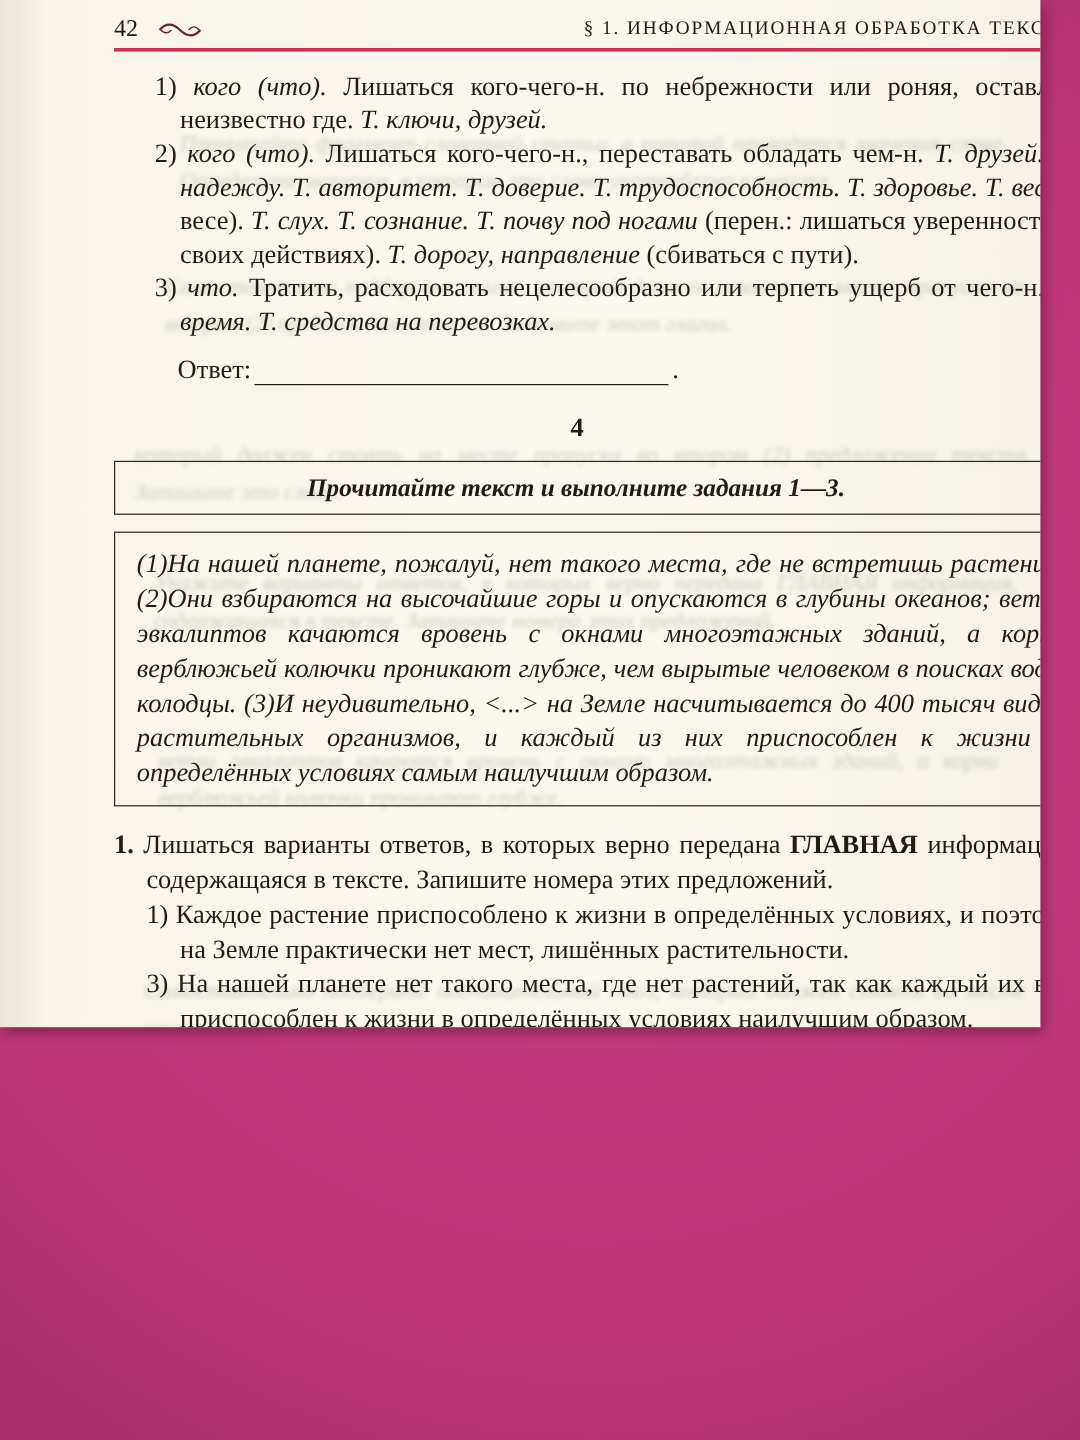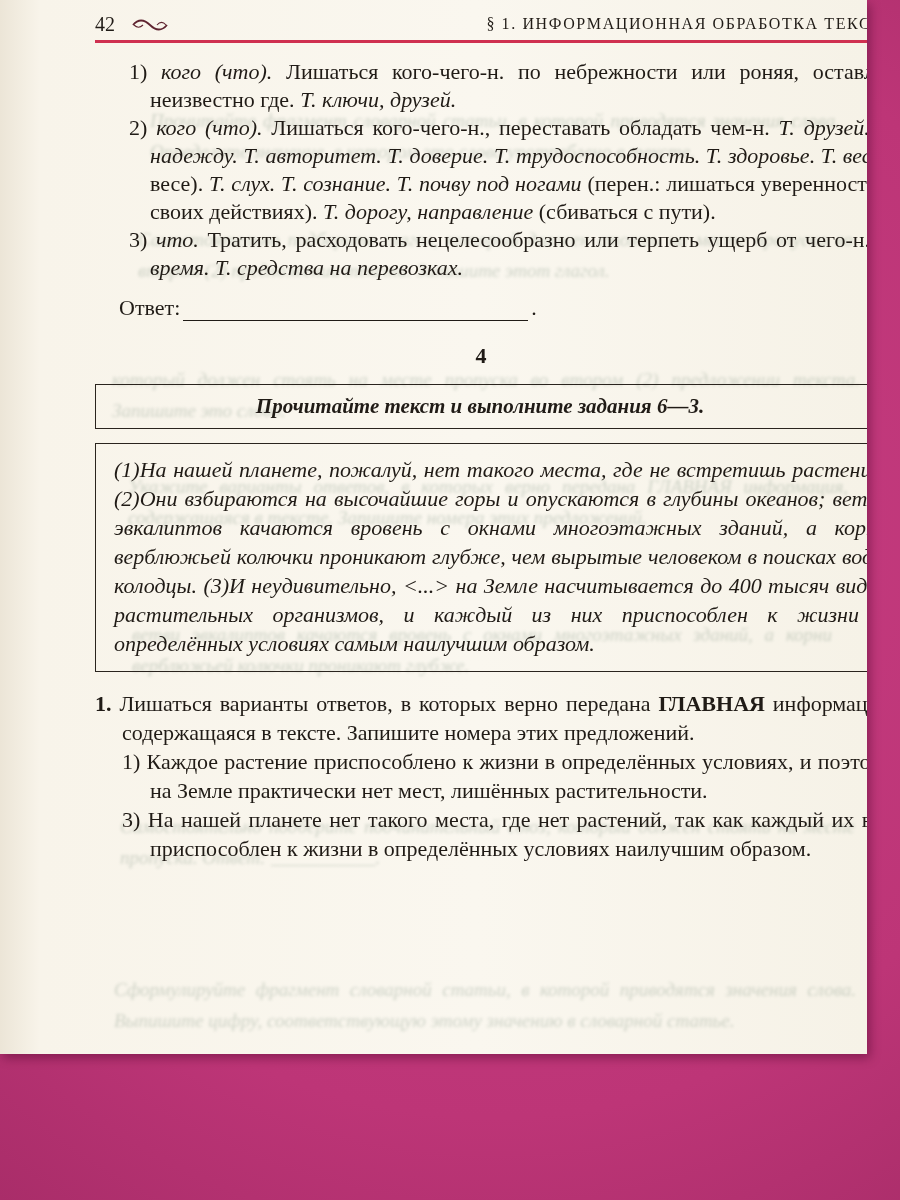--- a/index.html
+++ b/index.html
@@ -8,21 +8,21 @@
     overflow: hidden;
     font-family: "Liberation Serif", "DejaVu Serif", serif;
   }
   .backdrop {
     position: absolute; inset: 0;
     width: 900px; height: 1200px;
     background: radial-gradient(circle at 55% 45%, #c93f84 0%, #bd3577 70%, #a92d69 100%);
   }
   .page {
     position: absolute; left: 0; top: 0;
-    width: 867px; height: 1054px;
+    width: 867px; height: 856px;
     overflow: hidden;
     background: linear-gradient(90deg, #ece5d7 0px, #f8f4ea 40px, #faf7ef 55%, #f6f2e7 100%);
     box-shadow: 3px 4px 10px rgba(70, 0, 40, 0.45);
   }
   
   .ghost {
     position: absolute; z-index: 1;
     font-size: 19px; line-height: 31px;
     font-style: italic;
     color: #6e8472;
@@ -67,21 +67,21 @@
     margin-top: 15px;
     font-size: 22px; line-height: 28px;
     text-align: justify;
   }
   .dict-head { margin-left: 25px; }
   .sense { padding-left: 55px; text-indent: -21px; margin-top: 2px; }
   .rt-r { font-style: normal; font-weight: normal; }
   .rt-i { font-style: italic; }
   .rt-b { font-weight: bold; }
   .answer-row {
-    margin-top: 13px; margin-left: 24px;
+    margin-top: 13px; margin-left: 53px;
     font-size: 22px;
     display: flex; align-items: flex-end;
   }
   .answer-line {
     display: inline-block;
     width: 345px; height: 24px;
     border-bottom: 1.7px solid #201b16;
     margin: 0 3px;
   }
   .task-number {
@@ -158,21 +158,21 @@
 
       <div class="answer-row">
         <span class="answer-label">Ответ:</span>
         <span class="answer-line"></span>
         <span class="answer-period">.</span>
       </div>
 
       <div class="task-number">4</div>
 
       <div class="box box-instruction">
-        <p class="instr">Прочитайте текст и выполните задания 6—3.</p>
+        <p class="instr">Прочитайте текст и выполните задания 1—3.</p>
       </div>
 
       <div class="box box-text">
         <p class="passage">(1)На нашей планете, пожалуй, нет такого места, где не встретишь растений. (2)Они взбираются на высочайшие горы и опускаются в глубины океанов; ветви эвкалиптов качаются вровень с окнами многоэтажных зданий, а корни верблюжьей колючки проникают глубже, чем вырытые человеком в поисках воды колодцы. (3)И неудивительно, &lt;...&gt; на Земле насчитывается до 400 тысяч видов растительных организмов, и каждый из них приспособлен к жизни в определённых условиях самым наилучшим образом.</p>
       </div>
 
       <div class="question">
         <p class="q-stem"><span class="rt-b">1. </span><span class="rt-r">Лишаться варианты ответов, в которых верно передана </span><span class="rt-b">ГЛАВНАЯ</span><span class="rt-r"> информация, содержащаяся в тексте. Запишите номера этих предложений.</span></p>
         <p class="q-option">1) Каждое растение приспособлено к жизни в определённых условиях, и поэтому на Земле практически нет мест, лишённых растительности.</p>
         <p class="q-option">3) На нашей планете нет такого места, где нет растений, так как каждый их вид приспособлен к жизни в определённых условиях наилучшим образом.</p>

